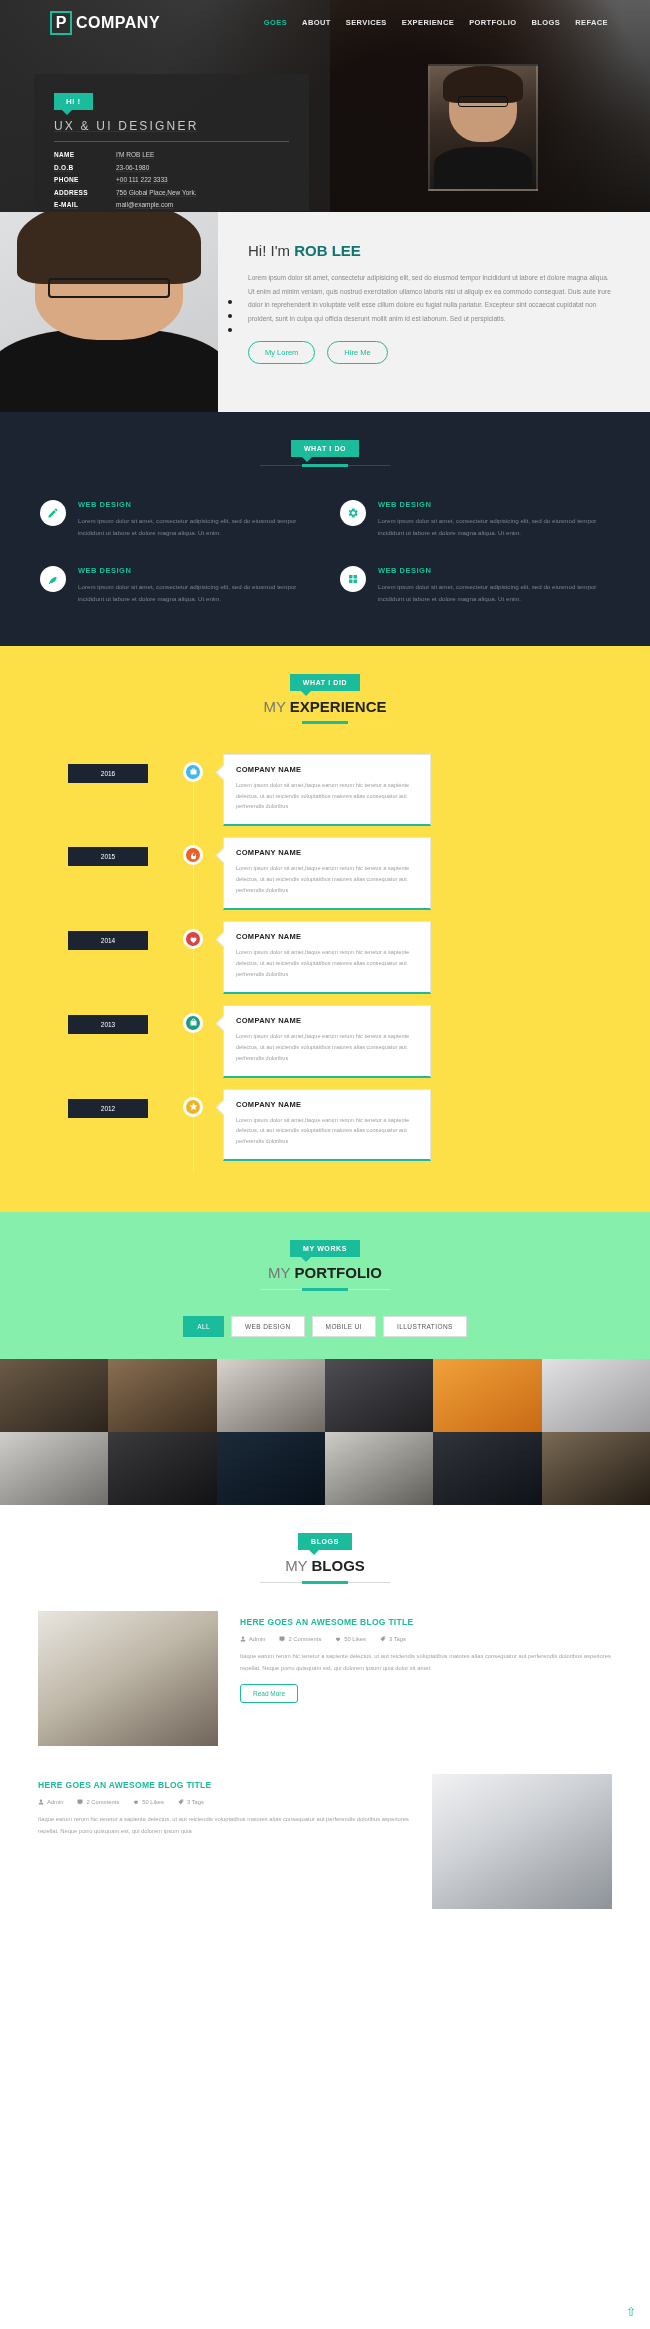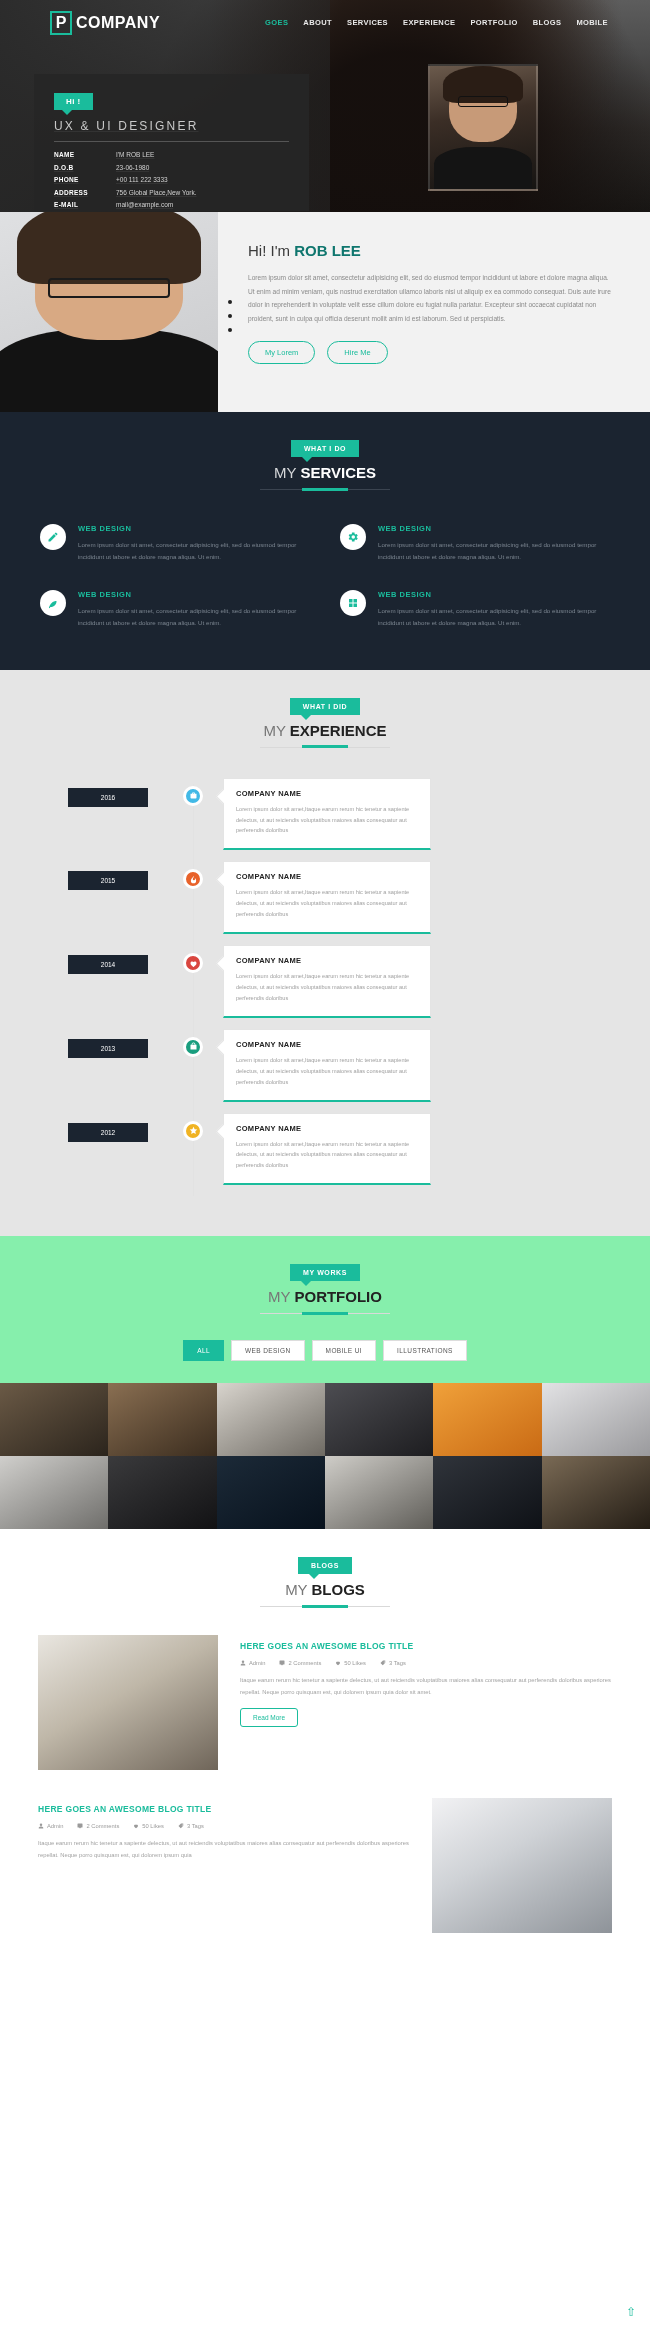--- a/index.html
+++ b/index.html
@@ -108,21 +108,21 @@
   .svc-grid { display:grid; grid-template-columns:1fr 1fr; gap:26px 30px;
      padding:34px 40px 0; }
   .svc { display:flex; gap:12px; }
   .svc-ic { width:26px; height:26px; border-radius:50%; background:#fff;
      display:flex; align-items:center; justify-content:center; flex:0 0 26px; }
   .svc-ic svg { width:12px; height:12px; fill:#1abc9c; }
   .svc h4 { color:#1abc9c; font-size:7.5px; letter-spacing:.5px; margin-bottom:6px; }
   .svc p { color:#7b8590; font-size:6.2px; line-height:2.0; }
 
   
-  .exp { background:#e5e5e5; padding:28px 0 34px; width:650px; }
+  .exp { background:#fde047; padding:28px 0 34px; width:650px; }
   .tl { position:relative; margin-top:30px; padding-bottom:6px; }
   .tl-line { position:absolute; left:193px; top:6px; bottom:6px; width:1px;
      background:#e2e2e2; }
   .tl-row { display:flex; align-items:flex-start; margin-bottom:11px;
      position:relative; }
   .tl-year-wrap { width:193px; display:flex; justify-content:flex-end;
      padding-right:45px; padding-top:10px; }
   .tl-year { background:#1b2430; color:#fff; font-size:6.5px; padding:6px 0;
      width:80px; text-align:center; }
   .tl-dot { position:absolute; left:183px; top:8px; width:20px; height:20px;
@@ -175,21 +175,21 @@
       <div class="logo-box">P</div>
       <div class="logo-text">COMPANY</div>
     </div>
     <nav class="nav">
       <a href="#" class="active">GOES</a>
       <a href="#">ABOUT</a>
       <a href="#">SERVICES</a>
       <a href="#">EXPERIENCE</a>
       <a href="#">PORTFOLIO</a>
       <a href="#">BLOGS</a>
-      <a href="#">MOBILE</a>
+      <a href="#">REFACE</a>
     </nav>
   </div>
 
   <div class="info-card">
     <div class="hi-badge">Hi !</div>
     <div class="role">UX &amp; UI DESIGNER</div>
     <div class="divider"></div>
     <div class="info-row">
       <div class="info-key">NAME</div>
       <div class="info-val">I'M ROB LEE</div>
@@ -241,21 +241,20 @@
   </div>
 </section>
 <div class="bullet-col">
   <div class="bdot"></div>
   <div class="bdot"></div>
   <div class="bdot"></div>
 </div>
 
 <section class="services">
   <div class="sec-badge">WHAT I DO</div>
-  <h3 class="sec-title light"><span>MY </span><b>SERVICES</b></h3>
   <div class="underline on-dark"></div>
 
   <div class="svc-grid">
     <div class="svc">
       <div class="svc-ic">
         <svg viewBox="0 0 24 24">
             <path d="M3 17.25V21h3.75L17.8 9.94l-3.75-3.75L3 17.25zM20.7 7.04a1 1 0 000-1.41l-2.34-2.34a1 1 0 00-1.41 0l-1.83 1.83 3.75 3.75 1.83-1.83z"></path>
           </svg>
       </div>
       <div>

